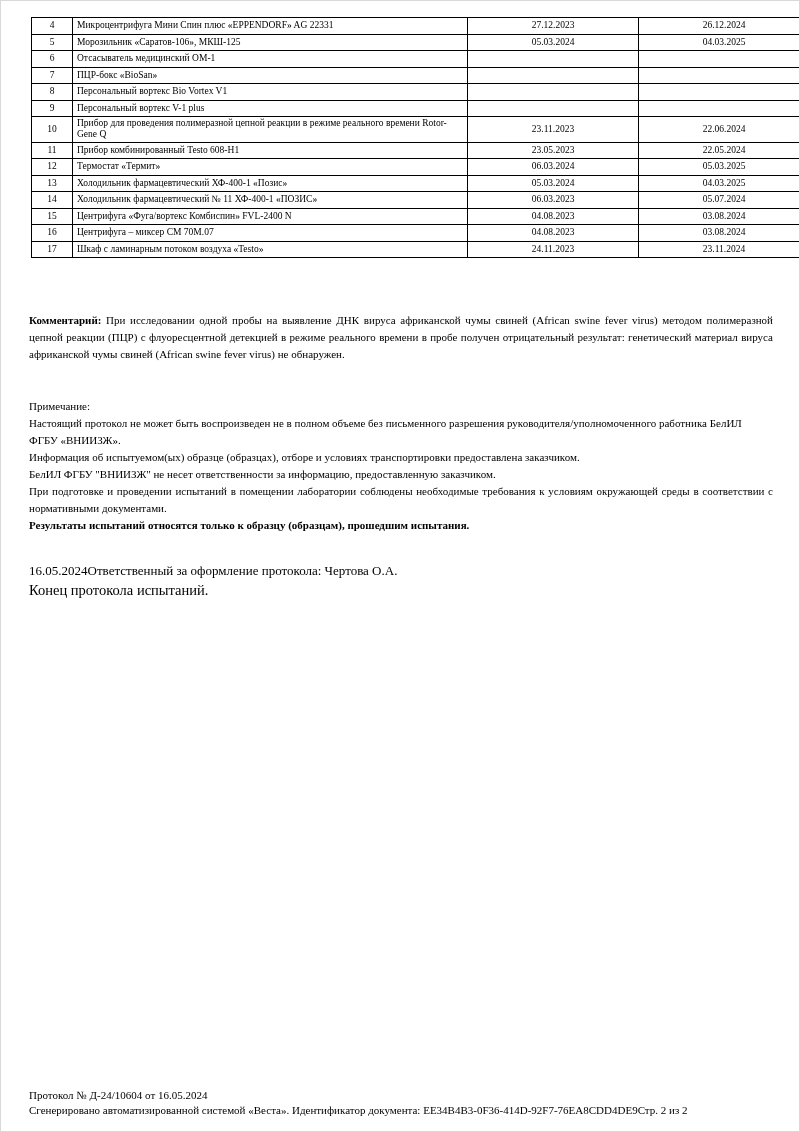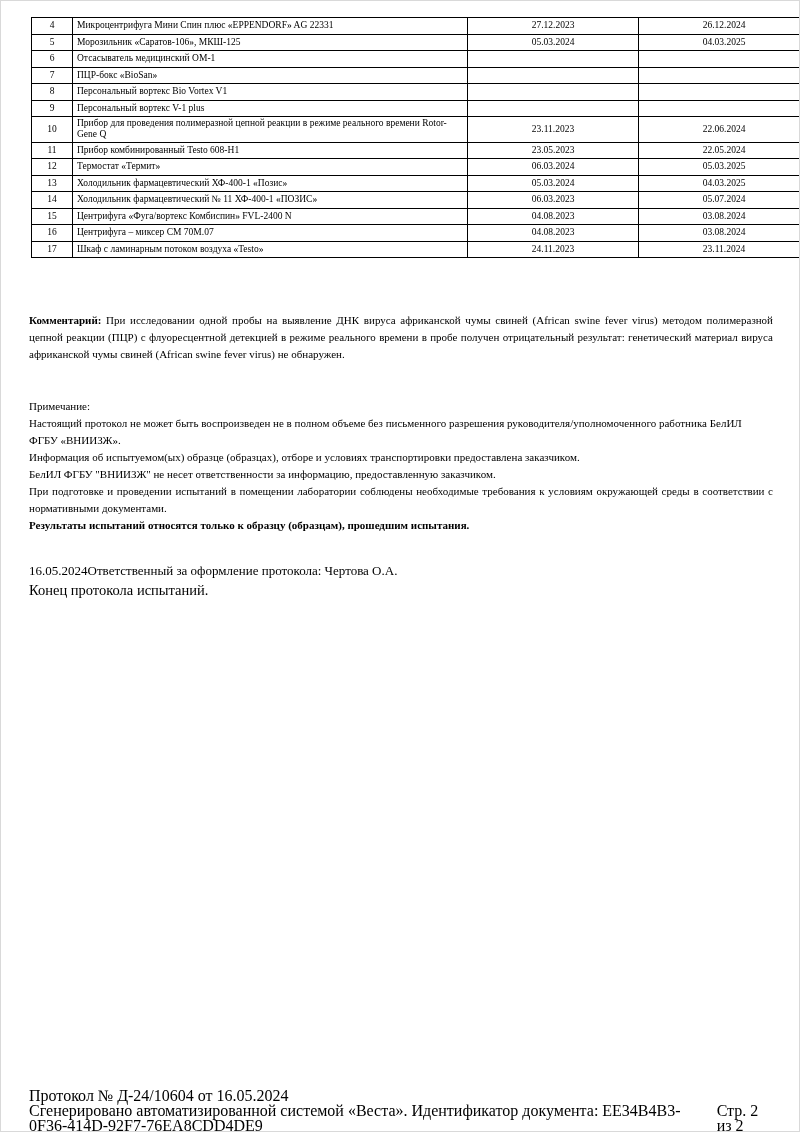--- a/index.html
+++ b/index.html
@@ -64,26 +64,26 @@
     top: 580px;
     font-size: 14.5px;
     line-height: 19px;
   }
   
   .footer {
     position: absolute;
     left: 28px;
     width: 744px;
     top: 1087px;
-    font-size: 16px;
+    font-size: 11px;
     line-height: 15px;
   }
   .footer-row2 {
     display: flex;
-    justify-content: center;
+    justify-content: flex-start;
   }
 </style>
 </head>
 <body>
 
 <div class="page">
 
   <table class="equip">
     <tbody>
         <tr>

